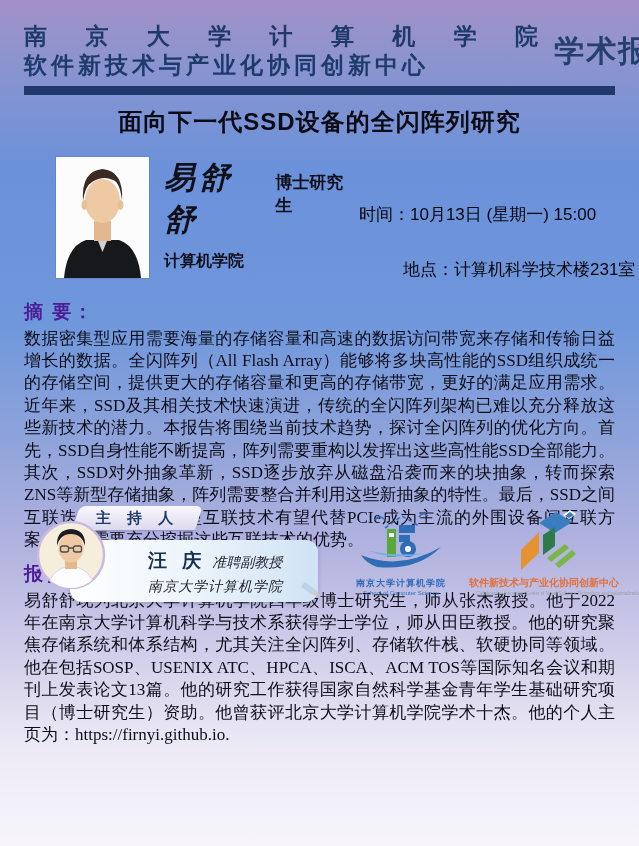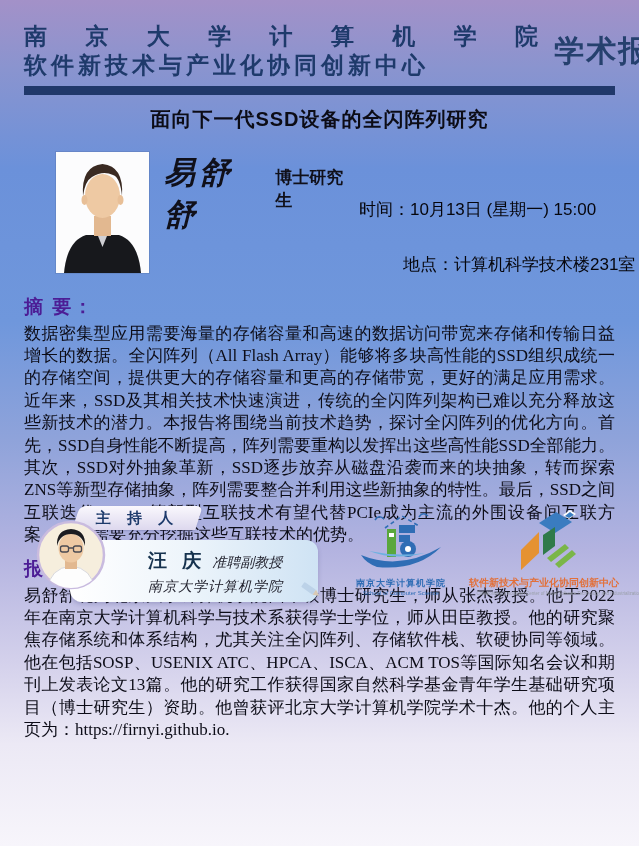--- a/index.html
+++ b/index.html
@@ -13,21 +13,21 @@
   }
   .poster { position:relative; width:639px; height:602px; padding:0 24px; box-sizing:border-box; }
 
   
   .header-row { display:flex; align-items:center; padding-top:24px; }
   .h-line1 { font-size:23px; font-weight:bold; color:#1e3a6b; letter-spacing:16px; white-space:nowrap; line-height:1.1; }
   .h-line2 { font-size:23px; font-weight:bold; color:#1e3a6b; letter-spacing:4px; white-space:nowrap; line-height:1.1; margin-top:4px; }
   .badge { margin-left:auto; font-size:30px; font-weight:bold; color:#25406e; letter-spacing:2px; white-space:nowrap; }
   .divider { height:9px; background:#20386a; margin-top:7px; }
 
-  .talk-title { text-align:center; font-size:20px; font-weight:bold; color:#0c0c16; margin-top:11px; letter-spacing:1px; }
+  .talk-title { text-align:center; font-size:24px; font-weight:bold; color:#0c0c16; margin-top:11px; letter-spacing:1px; }
 
   
   .speaker-row { display:flex; margin-top:19px; height:121px;padding-left:32px; }
   .photo-frame { width:93px; height:121px; flex:none; box-shadow:0 0 0 1px rgba(0,0,0,0.08); }
   .speaker-info { margin-left:15px; }
   .name-row { display:flex; align-items:baseline; }
   .speaker-name { font-family:"Liberation Serif", serif; font-style:italic; font-weight:bold; font-size:31px; color:#10101a; letter-spacing:4px; }
   .speaker-degree { font-size:17px; font-weight:600; color:#10101a; margin-left:8px; }
   .speaker-dept { font-size:16px; font-weight:600; color:#10101a; margin-top:10px; }
   .speaker-univ { font-size:16px; font-weight:600; color:#10101a; margin-top:32px; }
@@ -97,20 +97,21 @@
         <path d="M27,44 Q25,14 46.5,12 Q68,14 66,44 Q64,25 57,23 Q47,18 36,25 Q29,29 27,44 Z" fill="#3a2a22"></path>
         <ellipse cx="28.5" cy="48" rx="3" ry="5" fill="#e8bf97"></ellipse>
         <ellipse cx="64.5" cy="48" rx="3" ry="5" fill="#e8bf97"></ellipse>
       </svg>
     </div>
     <div class="speaker-info">
       <div class="name-row">
         <span class="speaker-name">易舒舒</span>
         <span class="speaker-degree">博士研究生</span>
       </div>
+      <div class="speaker-dept">计算机学院</div>
     </div>
     <div class="schedule">
       <div class="sched-line"><span>时间：</span><span>10月13日 (星期一) 15:00</span></div>
       <div class="sched-line"><span>地点：</span><span>计算机科学技术楼231室</span></div>
     </div>
   </div>
 
   <div class="section">
     <div class="sec-heading">摘 要：</div>
     <div class="sec-body">数据密集型应用需要海量的存储容量和高速的数据访问带宽来存储和传输日益增长的数据。全闪阵列（All Flash Array）能够将多块高性能的SSD组织成统一的存储空间，提供更大的存储容量和更高的存储带宽，更好的满足应用需求。近年来，SSD及其相关技术快速演进，传统的全闪阵列架构已难以充分释放这些新技术的潜力。本报告将围绕当前技术趋势，探讨全闪阵列的优化方向。首先，SSD自身性能不断提高，阵列需要重构以发挥出这些高性能SSD全部能力。其次，SSD对外抽象革新，SSD逐步放弃从磁盘沿袭而来的块抽象，转而探索ZNS等新型存储抽象，阵列需要整合并利用这些新抽象的特性。最后，SSD之间互联迭代，CXL等新型互联技术有望代替PCIe成为主流的外围设备间互联方案，阵列需要充分挖掘这些互联技术的优势。</div>

